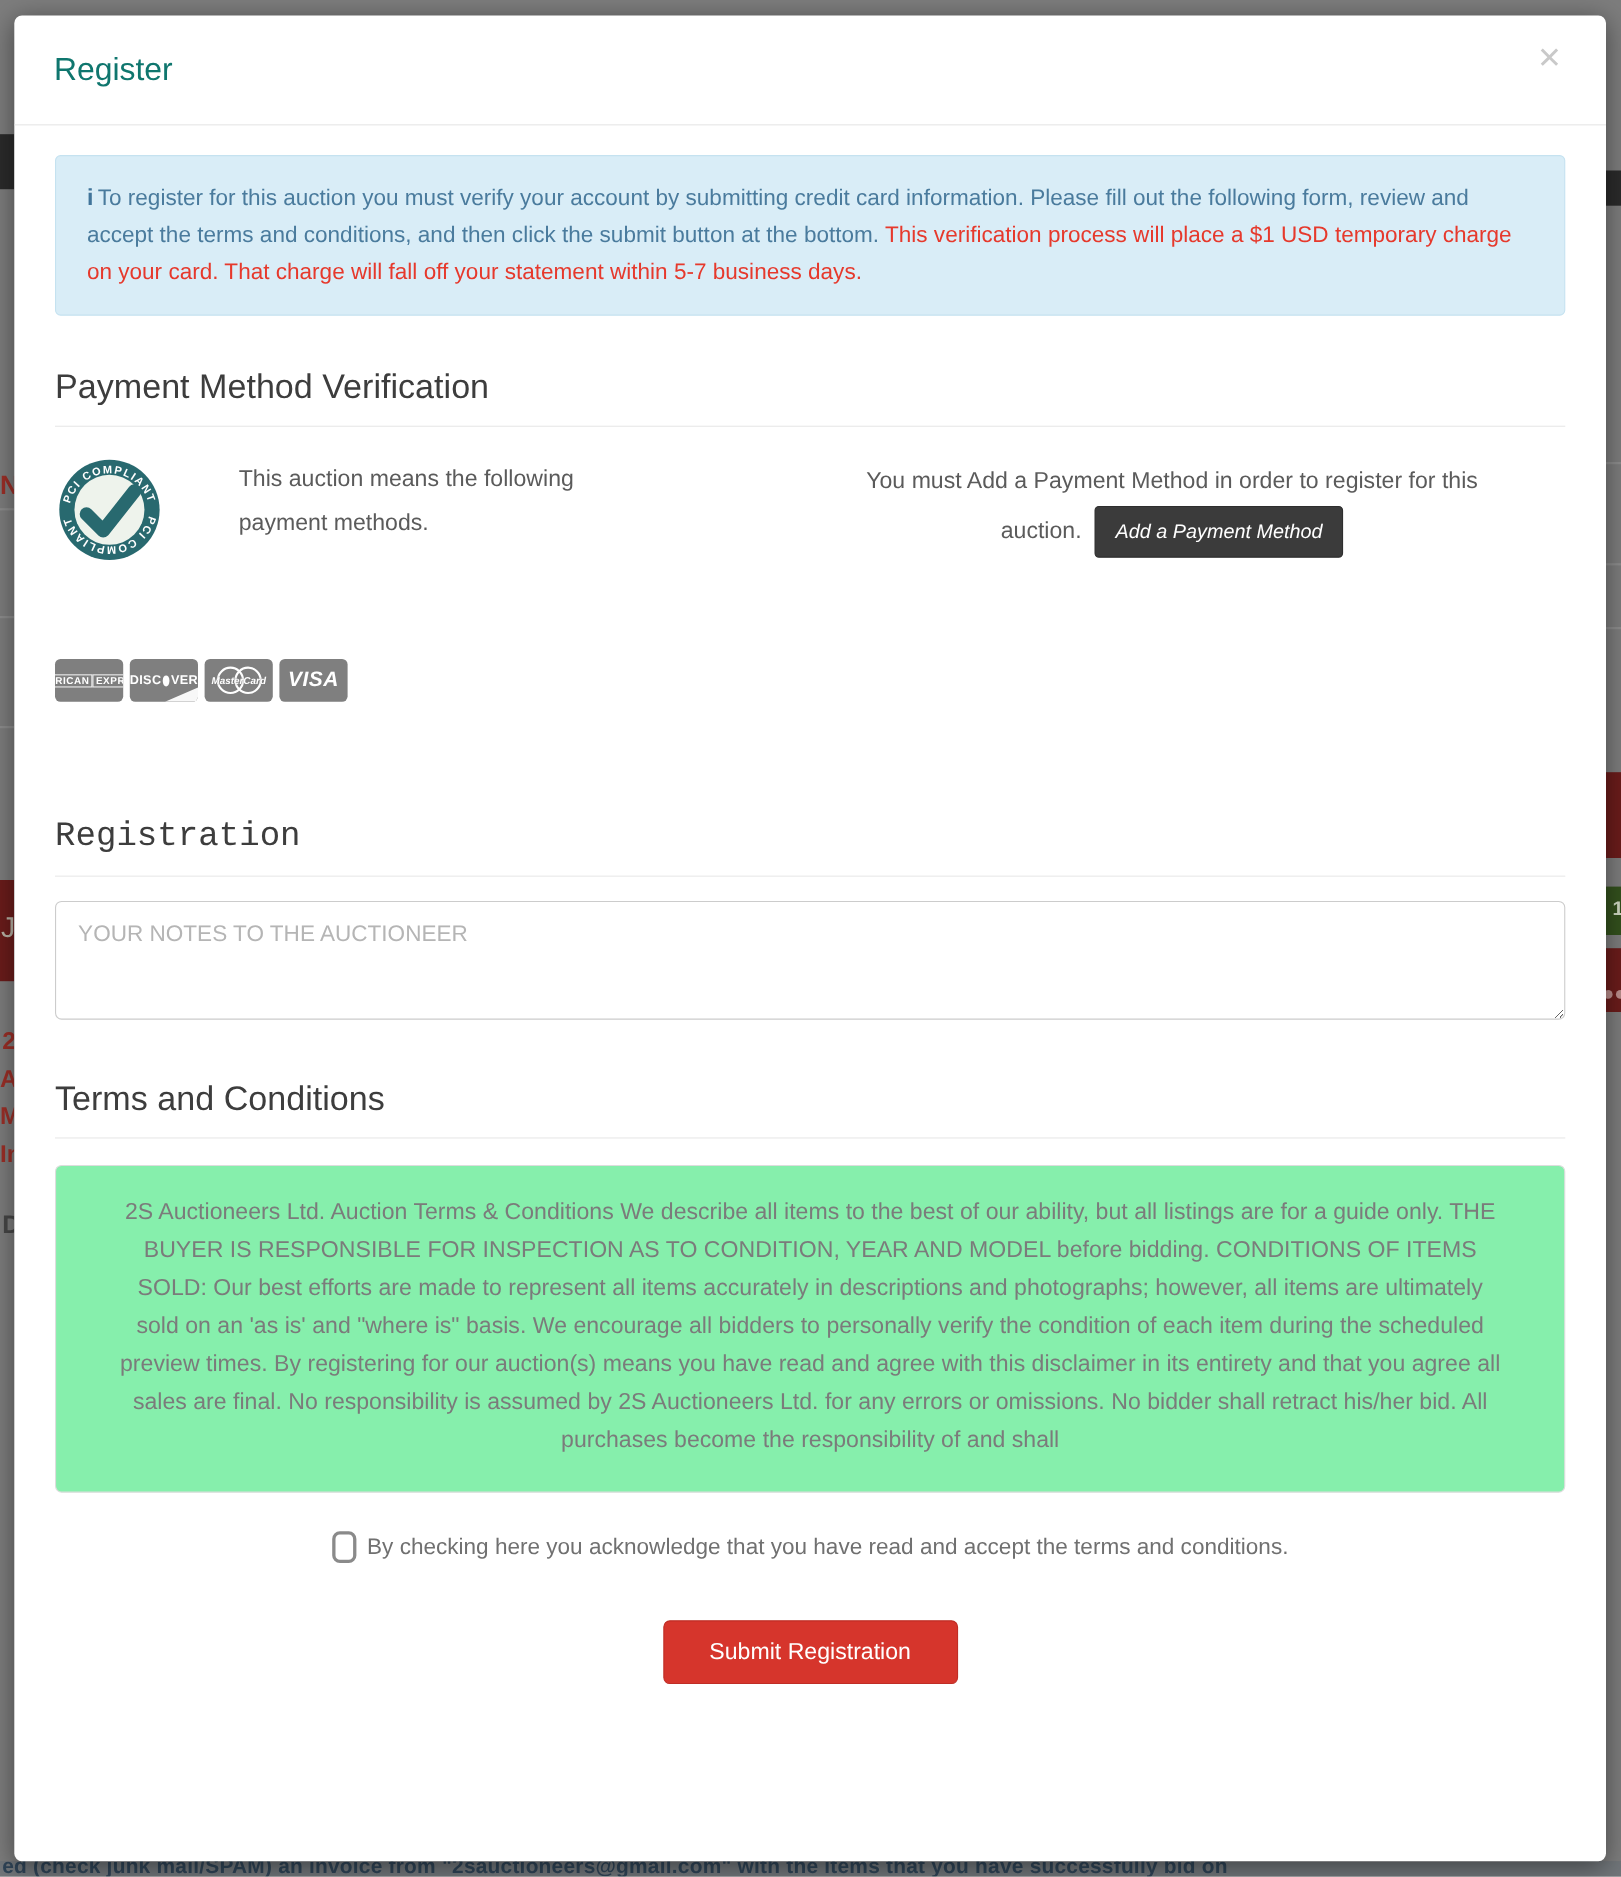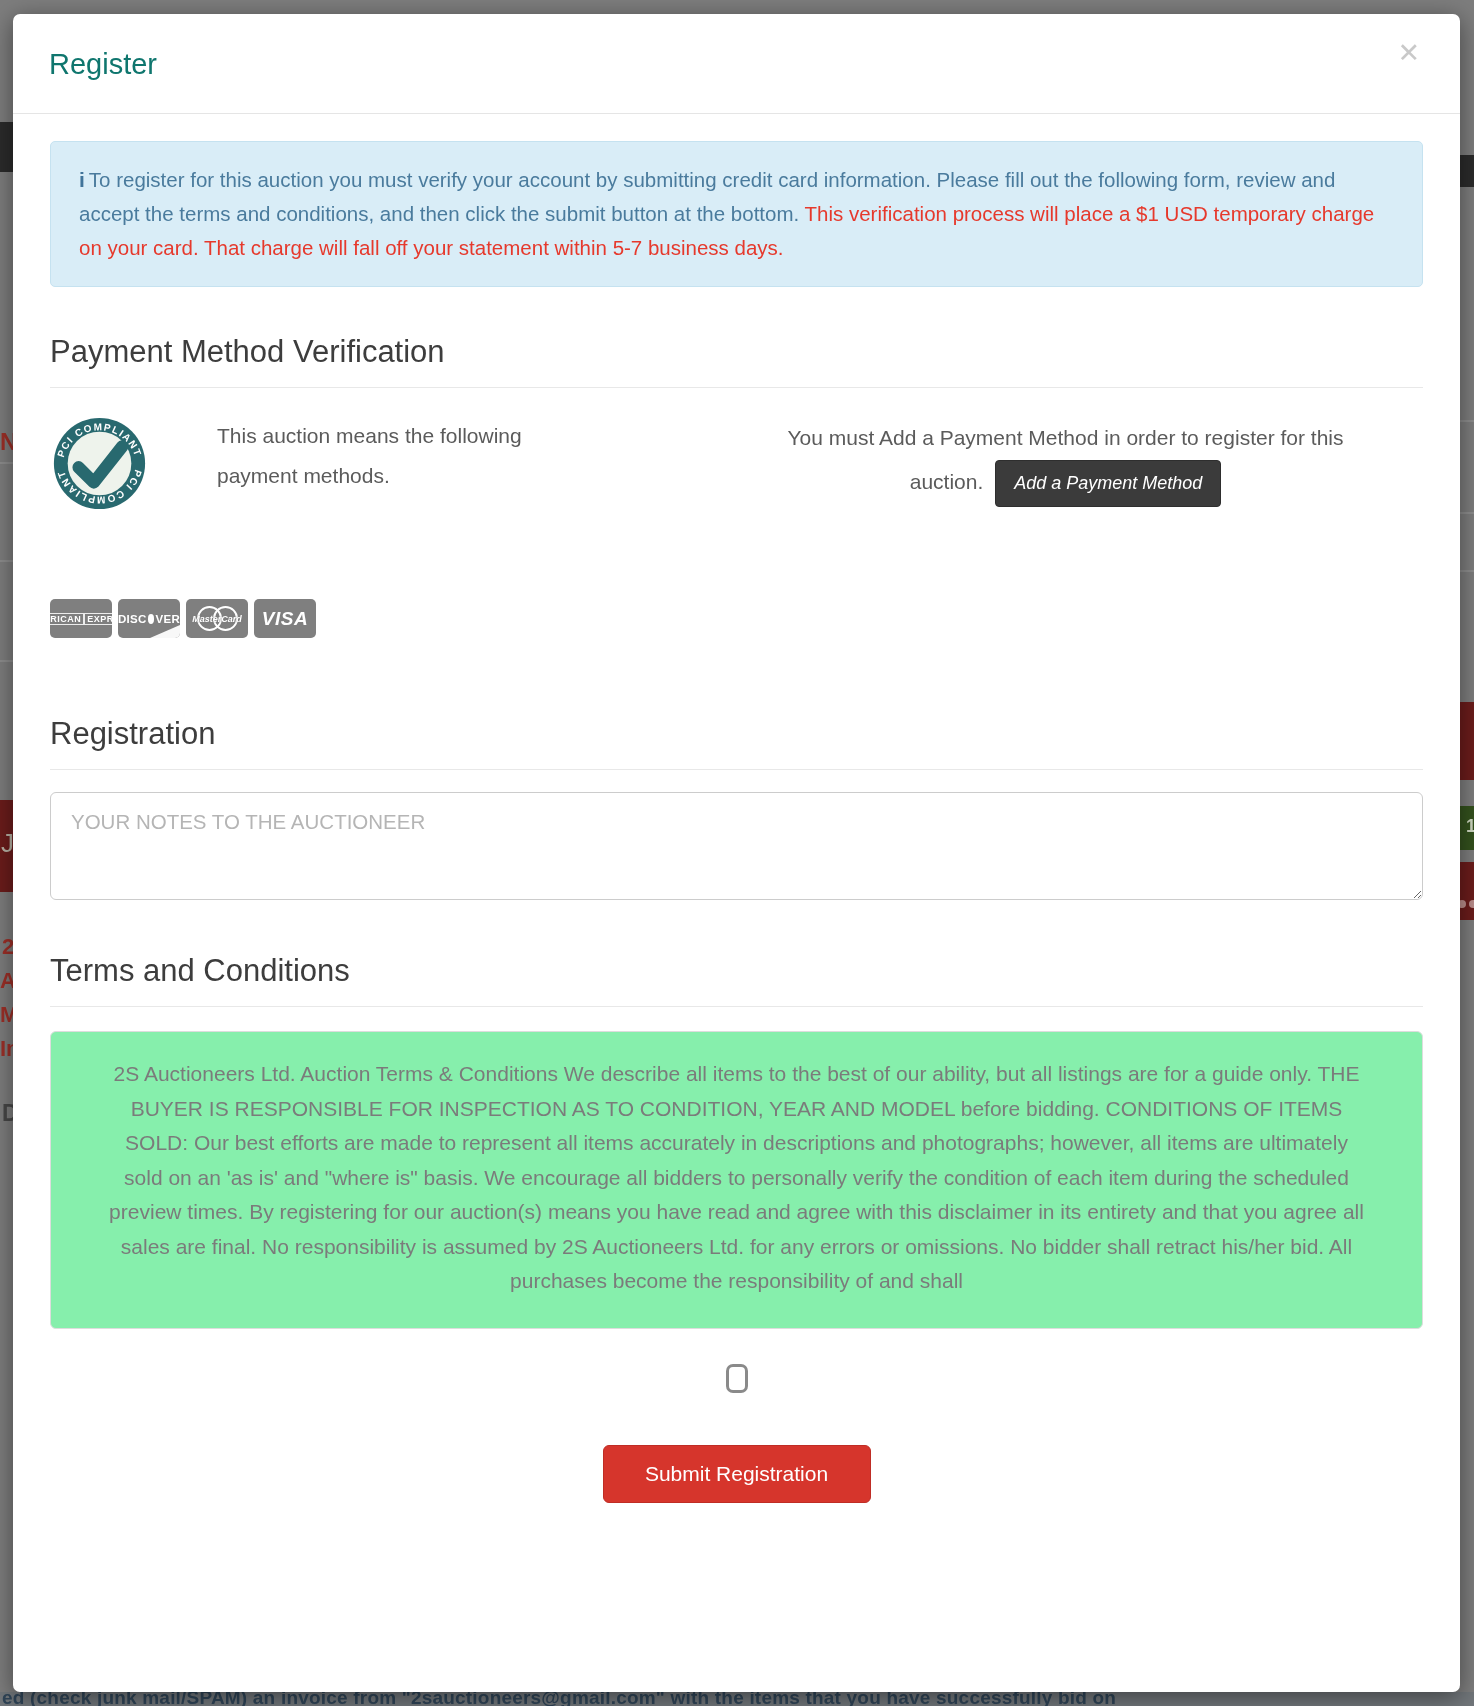--- a/index.html
+++ b/index.html
@@ -54,21 +54,21 @@
   }
   .alert .info-i { font-weight:800; font-size:21px; margin-right:4px; color:#41749a; }
   .alert .warn { color:#e6392c; }
 
   
   h2.section {
     font-size:31px; font-weight:400; color:#3d3d3d; line-height:42px;
     padding-bottom:14px; border-bottom:1px solid #e8e8e8;
   }
   .mt-pmv { margin-top:44px; }
-  .mt-reg { margin-top:75px; }
+  .mt-reg { margin-top:102px;font-family:Liberation Mono, monospace; }
   .mt-tc  { margin-top:46px; }
 
   
   .pay-row { margin-top:28px; display:flex; align-items:flex-start; }
   .pci-badge { width:95px; height:95px; flex:0 0 95px; margin-left:2px; }
   .uses-text { width:352px; margin-left:70px; font-size:21px; line-height:40px; color:#5b5b5b; }
   .must-block {
     flex:0 0 auto; width:585px; margin-left:auto; margin-right:65px;
     text-align:center; font-size:21px; line-height:44px; color:#5b5b5b;
   }
@@ -236,20 +236,21 @@
     <textarea class="notes-area" placeholder="YOUR NOTES TO THE AUCTIONEER" style=""></textarea>
 
     <h2 class="section mt-tc">Terms and Conditions</h2>
 
     <div class="terms-box">
       <p>2S Auctioneers Ltd. Auction Terms &amp; Conditions We describe all items to the best of our ability, but all listings are for a guide only. THE BUYER IS RESPONSIBLE FOR INSPECTION AS TO CONDITION, YEAR AND MODEL before bidding. CONDITIONS OF ITEMS SOLD: Our best efforts are made to represent all items accurately in descriptions and photographs; however, all items are ultimately sold on an 'as is' and "where is" basis. We encourage all bidders to personally verify the condition of each item during the scheduled preview times. By registering for our auction(s) means you have read and agree with this disclaimer in its entirety and that you agree all sales are final. No responsibility is assumed by 2S Auctioneers Ltd. for any errors or omissions. No bidder shall retract his/her bid. All purchases become the responsibility of and shall</p>
     </div>
 
     <div class="check-row">
       <span class="checkbox"></span>
+      <span>By checking here you acknowledge that you have read and accept the terms and conditions.</span>
     </div>
 
     <div class="submit-wrap">
       <button class="submit-btn">Submit Registration</button>
     </div>
 
   </div>
 </div>
 
 </body></html>

